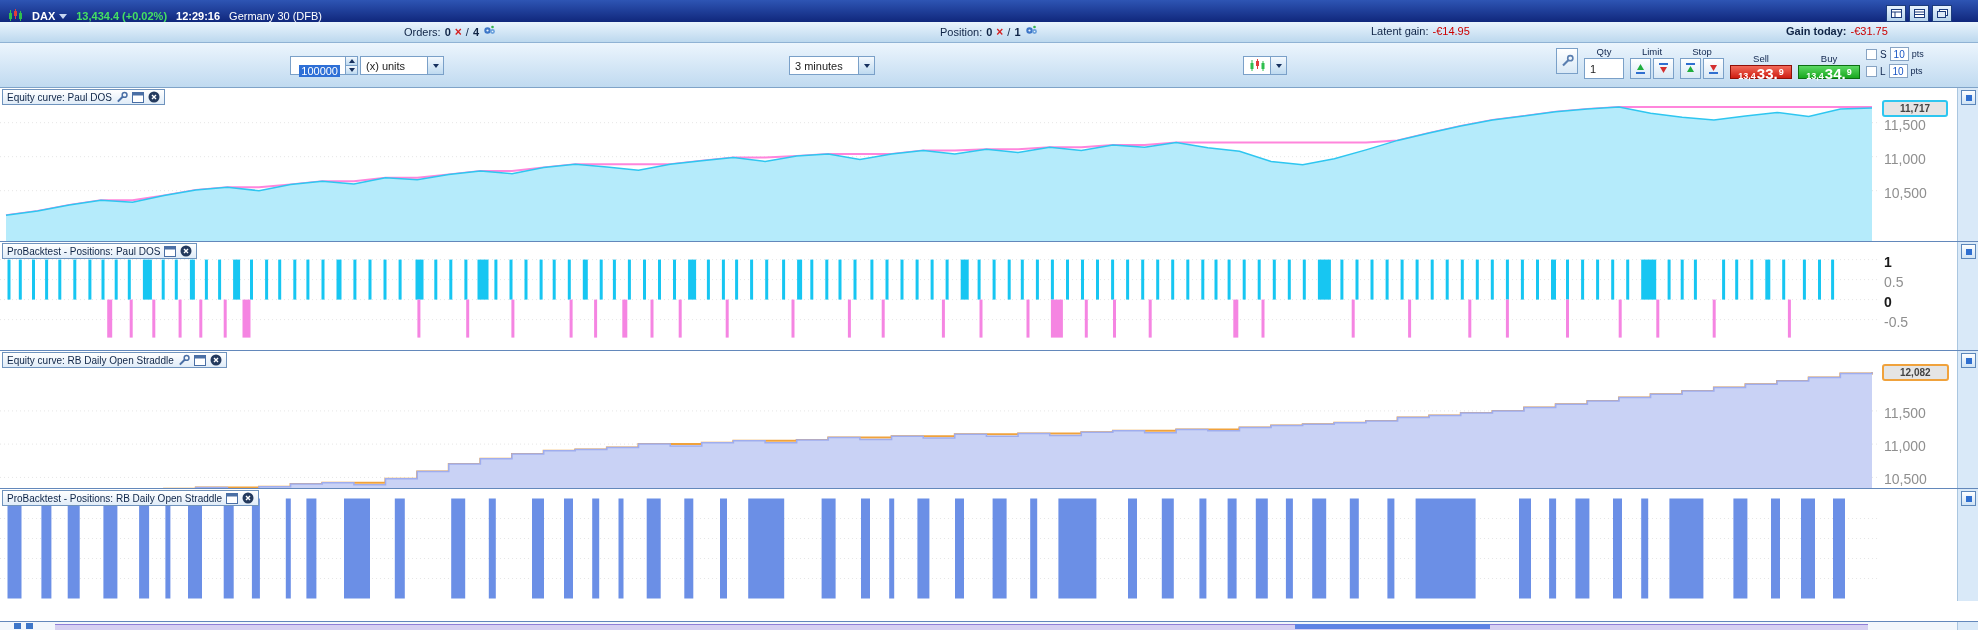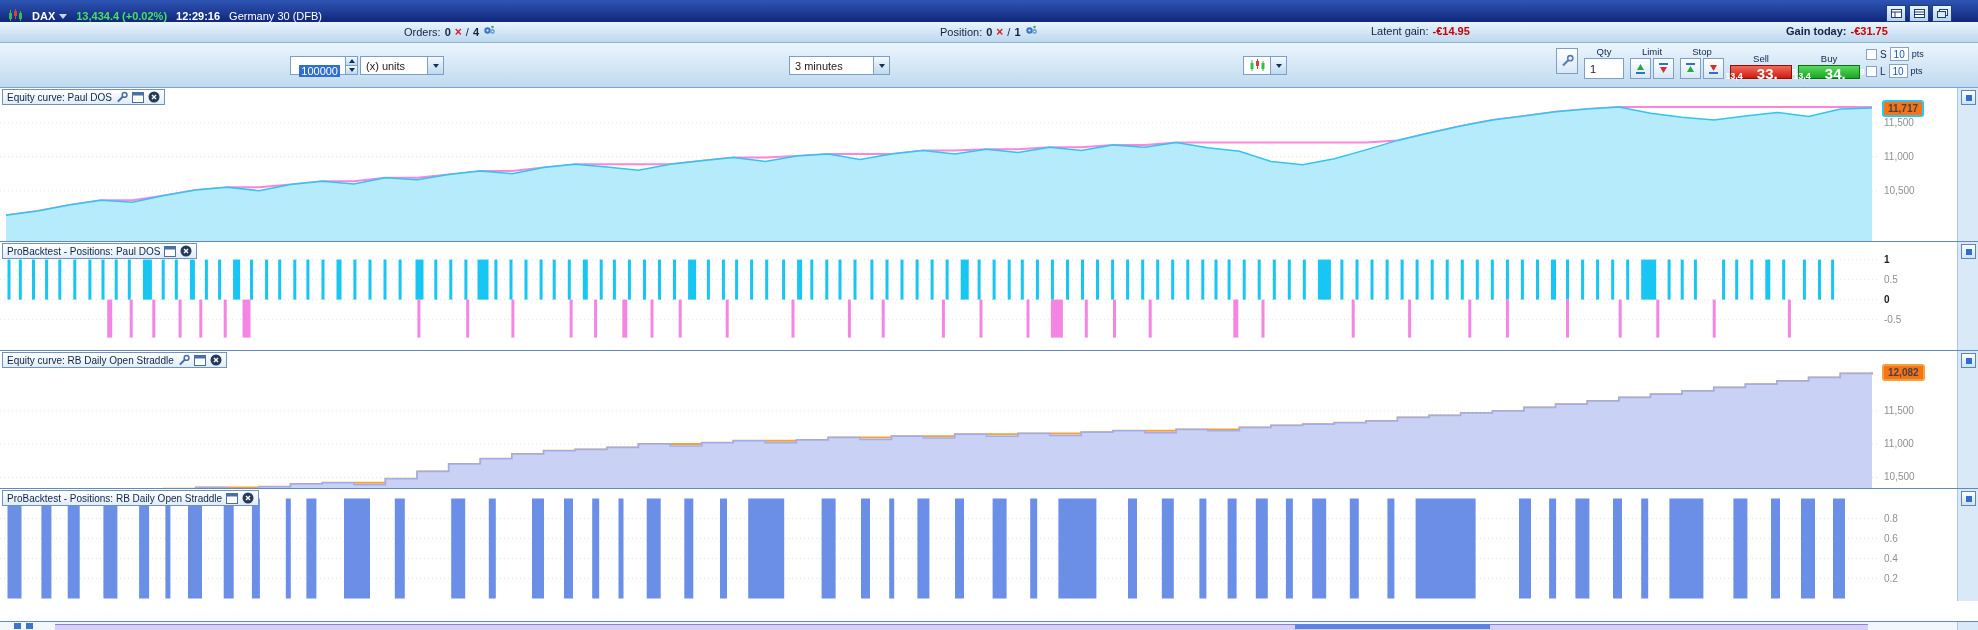--- a/index.html
+++ b/index.html
@@ -20,21 +20,21 @@
   .winbtn{width:18px;height:15px;background:linear-gradient(#e9f3fd,#b6d3ec);
     border:1px solid #1d3d7c;display:flex;align-items:center;justify-content:center;cursor:pointer;}
 
   
   .statusbar{position:absolute;top:22px;left:0;right:0;height:21px;
     background:linear-gradient(#eaf4fd,#bcd8ee);border-bottom:1px solid #8fb2d4;
     font-size:11px;color:#0f2446;box-sizing:border-box;}
   .sb-item{position:absolute;top:3px;display:flex;align-items:center;gap:4px;white-space:nowrap;text-align:right;}
   .sb-val{font-weight:bold;}
   .redx{color:#d42020;font-weight:bold;font-size:12px;line-height:1;}
-  .neg{color:#cc0000;font-weight:bold;}
+  .neg{color:#cc0000;font-weight:normal;}
 
   
   .toolbar{position:absolute;top:43px;left:0;right:0;height:45px;
     background:linear-gradient(#ecf5fd,#c0daf0);border-bottom:1px solid #7fa3c8;box-sizing:border-box;}
   .twrap{position:absolute;display:flex;align-items:flex-start;}
   .wbox{height:19px;background:#fff;border:1px solid #7aa0c8;font-size:11px;color:#1c1c1c;
     display:flex;align-items:center;padding:0 5px;box-sizing:border-box;white-space:nowrap;}
   .tinput{width:56px;justify-content:flex-end;}
   .tinput .sel{background:#2e6fd6;color:#fff;padding:0 2px;margin-top:10px;}
   .spin-col{display:flex;flex-direction:column;margin-left:-1px;}
@@ -48,21 +48,21 @@
 
   
   .cluster{position:absolute;left:1556px;top:3px;display:flex;gap:6px;align-items:flex-end;}
   .col{display:flex;flex-direction:column;gap:1px;align-items:center;}
   .hdr{font-size:9.5px;color:#10264e;height:11px;line-height:11px;}
   .ibtn{width:21px;height:21px;background:linear-gradient(#ffffff,#d8e8f6);border:1px solid #7aa0c8;
     display:flex;align-items:center;justify-content:center;box-sizing:border-box;cursor:pointer;}
   .btnrow{display:flex;gap:2px;}
   .qty-in{width:40px;height:21px;}
   .obtn{width:62px;height:14px;border:1px solid;display:flex;align-items:baseline;justify-content:center;
-    color:#fff;font-weight:bold;box-sizing:border-box;cursor:pointer;gap:14px;}
+    color:#fff;font-weight:bold;box-sizing:border-box;cursor:pointer;gap:1px;}
   .sellb{background:linear-gradient(#f26a5a,#cf1d12);border-color:#8f0f08;}
   .buyb{background:linear-gradient(#5cd964,#18a81f);border-color:#0c6e12;}
   .px-sm{font-size:9px;}
   .px-big{font-size:15px;line-height:1;}
   .px-sup{font-size:9px;position:relative;top:-4px;}
   .wr{width:20px;height:24px;background:linear-gradient(#ffffff,#d8e8f6);border:1px solid #7aa0c8;
     display:flex;align-items:center;justify-content:center;align-self:center;margin-bottom:4px;cursor:pointer;}
   .sl-col{display:flex;flex-direction:column;gap:3px;justify-content:flex-end;padding-bottom:1px;}
   .slr{display:flex;align-items:center;gap:3px;height:14px;}
   .cb{width:11px;height:11px;background:#fff;border:1px solid #87a3c3;box-sizing:border-box;cursor:pointer;}
@@ -80,23 +80,23 @@
   .strip{position:absolute;right:0;top:0;bottom:0;width:20px;background:#d9e9f8;border-left:1px solid #aac6e0;}
   .strip-btn{position:absolute;right:2px;top:2px;width:15px;height:15px;z-index:6;
     background:linear-gradient(#fdfeff,#cfe3f5);border:1px solid #5b86ba;
     display:flex;align-items:center;justify-content:center;box-sizing:border-box;cursor:pointer;}
   .strip-btn .sq{width:6px;height:6px;background:#2f6fd0;}
   .tab{position:absolute;left:2px;top:1px;display:flex;align-items:center;gap:4px;height:16px;
     padding:0 4px;background:linear-gradient(#ffffff,#e0ecf8);border:1px solid #6f93bd;
     font-size:10px;color:#0f2547;z-index:5;box-sizing:border-box;white-space:nowrap;}
   .ticon{display:flex;align-items:center;cursor:pointer;}
   .gutter{position:absolute;left:1884px;top:0;bottom:0;width:72px;}
-  .ytick{position:absolute;left:0;font-size:10px;color:#8f8f8f;text-align:right;}
+  .ytick{position:absolute;left:0;font-size:14px;color:#8f8f8f;text-align:right;}
   .ytick.bold{color:#1a1a1a;font-weight:bold;}
-  .tag{position:absolute;left:1882px;padding:0 4px;height:13px;line-height:13px;background:#f97316;
+  .tag{position:absolute;left:1882px;padding:0 16px;height:13px;line-height:13px;background:#e5e5e5;
     border:2px solid #999;border-radius:3px;font-size:10px;font-weight:bold;color:#444;z-index:4;white-space:nowrap;}
 
   
   .bottom{position:absolute;top:621px;left:0;width:1978px;height:9px;background:#f2f7fc;
     border-top:1px solid #6388bb;box-sizing:border-box;}
   .bicon{position:absolute;top:1px;width:7px;height:6px;background:#3d76c8;cursor:pointer;}
   .bbar{position:absolute;left:55px;top:2px;width:1813px;height:5px;background:#d6d0f2;border-top:1px solid #8f7fd6;}
   .bblue{position:absolute;left:1295px;top:2px;width:195px;height:5px;background:#5d82e4;}
   .bstrip{position:absolute;right:0;top:0;bottom:0;width:20px;background:#d9e9f8;border-left:1px solid #aac6e0;}
 </style>
@@ -210,21 +210,21 @@
     <div class="twrap" style="left:360px;top:13px">
       <div class="wbox" style="width:68px">
         <span>(x) units</span>
       </div>
       <div class="dd-btn">
           <span class="tri-dn"></span>
         </div>
     </div>
 
     <div class="twrap" style="left:789px;top:13px">
-      <div class="wbox" style="width:85px">
+      <div class="wbox" style="width:70px">
         <span>3 minutes</span>
       </div>
       <div class="dd-btn">
           <span class="tri-dn"></span>
         </div>
     </div>
 
     <div class="twrap" style="left:1243px;top:13px">
       <div class="wbox" style="width:28px;padding:0 2px;justify-content:center">
         <svg width="17" height="13" viewBox="0 0 17 13">
@@ -669,26 +669,20 @@
               <rect x="0.5" y="0.5" width="11" height="3" fill="#4a6fa5"></rect>
             </svg>
           </span>
         <span class="ticon">
             <svg width="12" height="12" viewBox="0 0 12 12">
               <circle cx="6" cy="6" r="5.5" fill="#243a5e"></circle>
               <path d="M4 4 L8 8 M8 4 L4 8" stroke="#fff" stroke-width="1.4"></path>
             </svg>
           </span>
       </div>
-      <div class="gutter">
-          <div class="ytick" style="top: 23.5px;">0.8</div>
-          <div class="ytick" style="top: 43.5px;">0.6</div>
-          <div class="ytick" style="top: 63.5px;">0.4</div>
-          <div class="ytick" style="top: 83.5px;">0.2</div>
-        </div>
     </div>
 
   </div>
 
   <div class="bottom">
     <span class="bicon" style="left:14px"></span>
     <span class="bicon" style="left:26px"></span>
     <span class="bbar"></span>
     <span class="bblue"></span>
     <span class="bstrip"></span>

